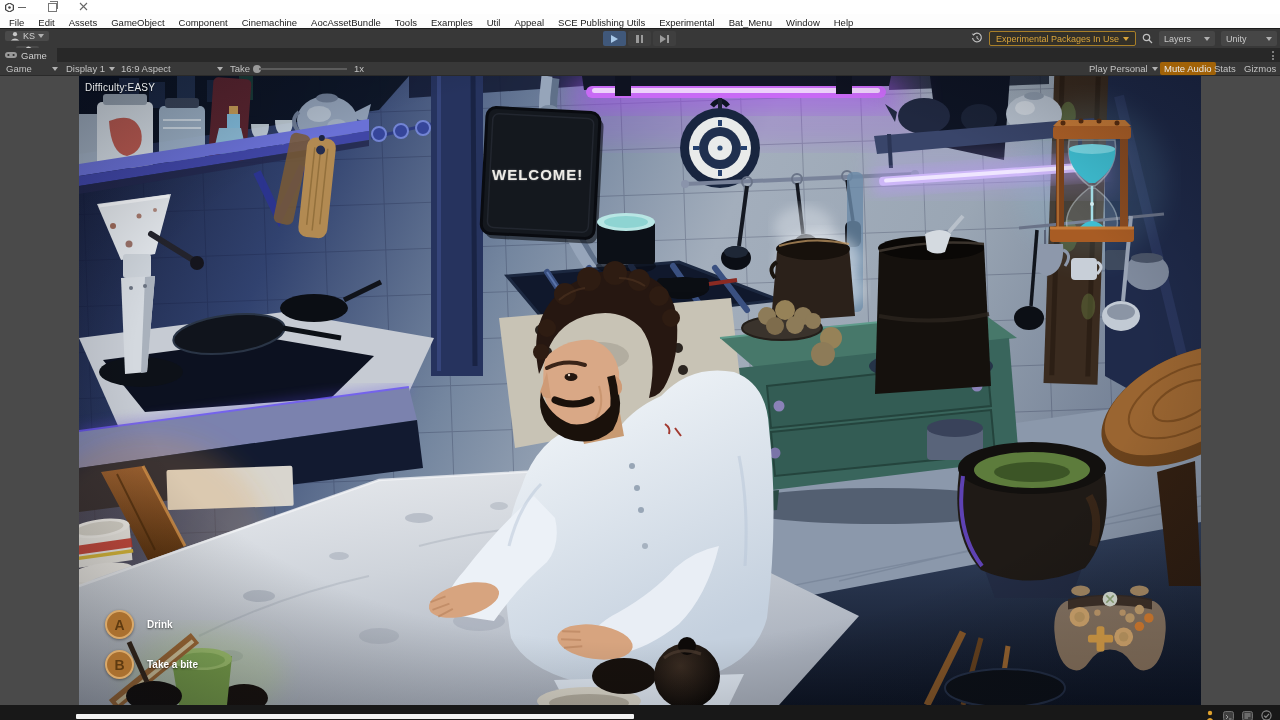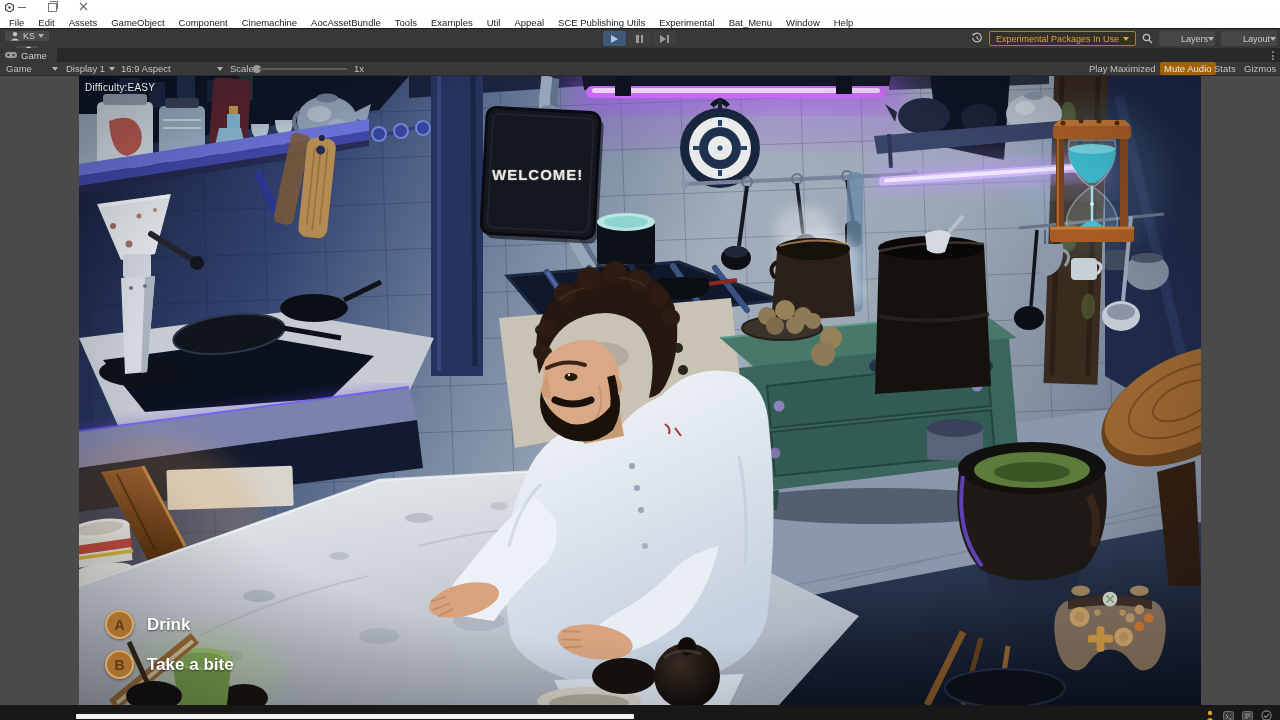--- a/index.html
+++ b/index.html
@@ -31,21 +31,21 @@
   .pause-bars{display:flex;gap:2px;}
   .pause-bars i{width:2.5px;height:8px;background:#9a9a9a;display:block;}
   .step-ic{display:flex;align-items:center;gap:1px;}
   .step-tri{width:0;height:0;border-top:4px solid transparent;border-bottom:4px solid transparent;border-left:6px solid #9a9a9a;}
   .step-bar{width:2px;height:8px;background:#9a9a9a;}
   .tb-right{position:absolute;right:3px;top:2px;display:flex;align-items:center;gap:6px;height:15px;}
   .exp-badge{border:1px solid #a87f28;color:#d8a33a;font-size:9px;height:13px;display:flex;
              align-items:center;gap:4px;padding:0 6px;border-radius:2px;background:#333028;}
   .exp-badge .ddarrow{border-top-color:#d8a33a;}
   .tb-drop{background:#464646;border-radius:2px;height:15px;width:56px;display:flex;align-items:center;
-           justify-content:space-between;padding:0 22px;color:#c8c8c8;font-size:9px;box-sizing:border-box;}
+           justify-content:space-between;padding:0 5px;color:#c8c8c8;font-size:9px;box-sizing:border-box;}
   
   .tabstrip{position:absolute;left:0;top:48px;width:1280px;height:14px;background:#282828;}
   .game-tab{position:absolute;left:0;top:0;height:14px;background:#383838;display:flex;align-items:center;
             gap:4px;padding:0 10px 0 5px;color:#cfcfcf;font-size:9.5px;}
   .tab-dots{position:absolute;right:6px;top:3px;display:flex;flex-direction:column;gap:1.5px;}
   .tab-dots i{width:2px;height:2px;background:#9a9a9a;border-radius:50%;display:block;}
   
   .gvbar{position:absolute;left:0;top:62px;width:1280px;height:14px;background:#383838;
          color:#c2c2c2;font-size:9.5px;border-bottom:1px solid #2a2a2a;box-sizing:border-box;}
   .gv-item{position:absolute;top:0;height:13px;display:flex;align-items:center;gap:4px;padding:0 4px;}
@@ -61,21 +61,21 @@
                   text-shadow:0 1px 1px rgba(0,0,0,.55);letter-spacing:.2px;}
   .hud-welcome{position:absolute;left:404px;top:38px;width:109px;height:120px;transform:rotate(3deg);
                display:flex;align-items:center;justify-content:center;}
   .hud-welcome span{color:#edebe6;font-weight:bold;font-size:15px;letter-spacing:1px;transform:rotate(-3deg);
                     text-shadow:0 0 2px rgba(255,255,255,.4);}
   .hud-prompts{position:absolute;left:26px;top:534px;display:flex;flex-direction:column;gap:11px;}
   .prompt-row{display:flex;align-items:center;gap:13px;}
   .pbadge{width:25px;height:25px;border-radius:50%;background:#aa702f;border:2.5px solid #d9a96b;
           color:#5e3a10;font-weight:bold;font-size:14px;display:flex;align-items:center;justify-content:center;
           box-sizing:content-box;box-shadow:0 1px 3px rgba(0,0,0,.4);}
-  .plabel{color:#fff;font-weight:bold;font-size:17px;text-shadow:0 1px 2px rgba(0,0,0,.6);}
+  .plabel{color:#fff;font-weight:bold;font-size:10px;text-shadow:0 1px 2px rgba(0,0,0,.6);}
   .hud-controller{position:absolute;right:28px;bottom:28px;opacity:.82;}
   
   .statusbar{position:absolute;left:0;top:705px;width:1280px;height:15px;background:#181818;}
   .task-strip{position:absolute;left:76px;bottom:1px;width:558px;height:5px;background:#f2f2f2;border-radius:1px;}
   .status-icons{position:absolute;right:8px;top:2px;display:flex;gap:8px;align-items:center;}
 </style>
 </head>
 <body>
 
 <div id="app">
@@ -176,21 +176,21 @@
         <svg width="11" height="11" viewBox="0 0 11 11">
             <circle cx="4.5" cy="4.5" r="3.2" fill="none" stroke="#c0c0c0" stroke-width="1.2"></circle>
             <path d="M7 7 L10 10" stroke="#c0c0c0" stroke-width="1.3"></path>
           </svg>
       </span>
       <div class="tb-drop">
         <span>Layers</span>
           <i class="ddarrow"></i>
       </div>
       <div class="tb-drop">
-        <span>Layout</span>
+        <span>Unity</span>
           <i class="ddarrow"></i>
       </div>
     </div>
   </div>
 
   <div class="tabstrip">
     <div class="game-tab">
       <svg width="12" height="8" viewBox="0 0 12 8">
           <rect x="0" y="1" width="12" height="6" rx="3" fill="#999"></rect>
           <circle cx="3.4" cy="4" r="1.1" fill="#2a2a2a"></circle>
@@ -212,31 +212,31 @@
     </div>
     <div class="gv-item" style="left:62px;">
       <span>Display 1</span>
         <i class="ddarrow"></i>
     </div>
     <div class="gv-item" style="left:117px;width:102px;justify-content:space-between;">
       <span>16:9 Aspect</span>
         <i class="ddarrow"></i>
     </div>
     <div class="gv-item" style="left:226px;">
-      <span>Scale</span>
+      <span>Take</span>
     </div>
     <div class="gv-slider" style="left:253px;">
       <span class="sl-handle"></span>
       <span class="sl-track"></span>
     </div>
     <div class="gv-item" style="left:350px;">
       <span>1x</span>
     </div>
     <div class="gv-item" style="left:1085px;">
-      <span>Play Maximized</span>
+      <span>Play Personal</span>
         <i class="ddarrow"></i>
     </div>
     <div class="gv-item hl" style="left:1160px;">
       <span>Mute Audio</span>
     </div>
     <div class="gv-item" style="left:1210px;">
       <span>Stats</span>
     </div>
     <div class="gv-item" style="left:1240px;">
       <span>Gizmos</span>

